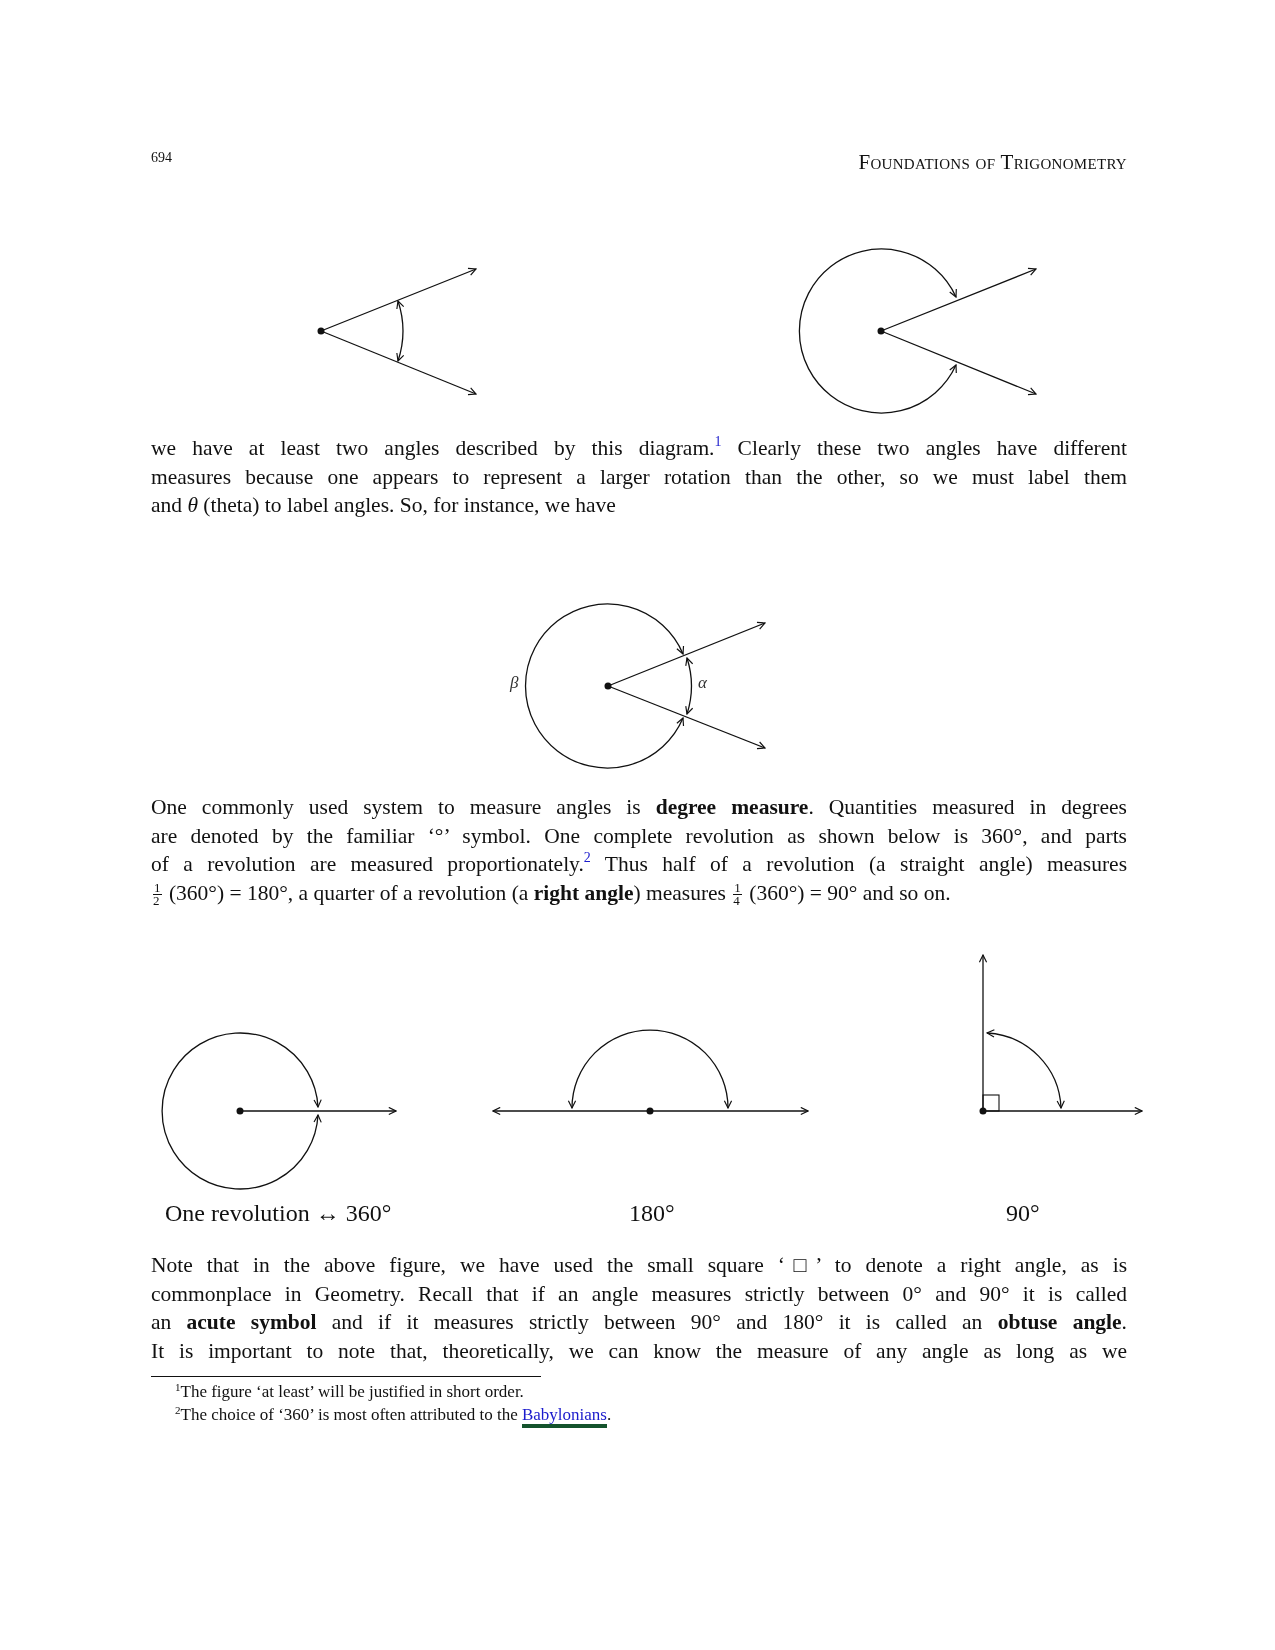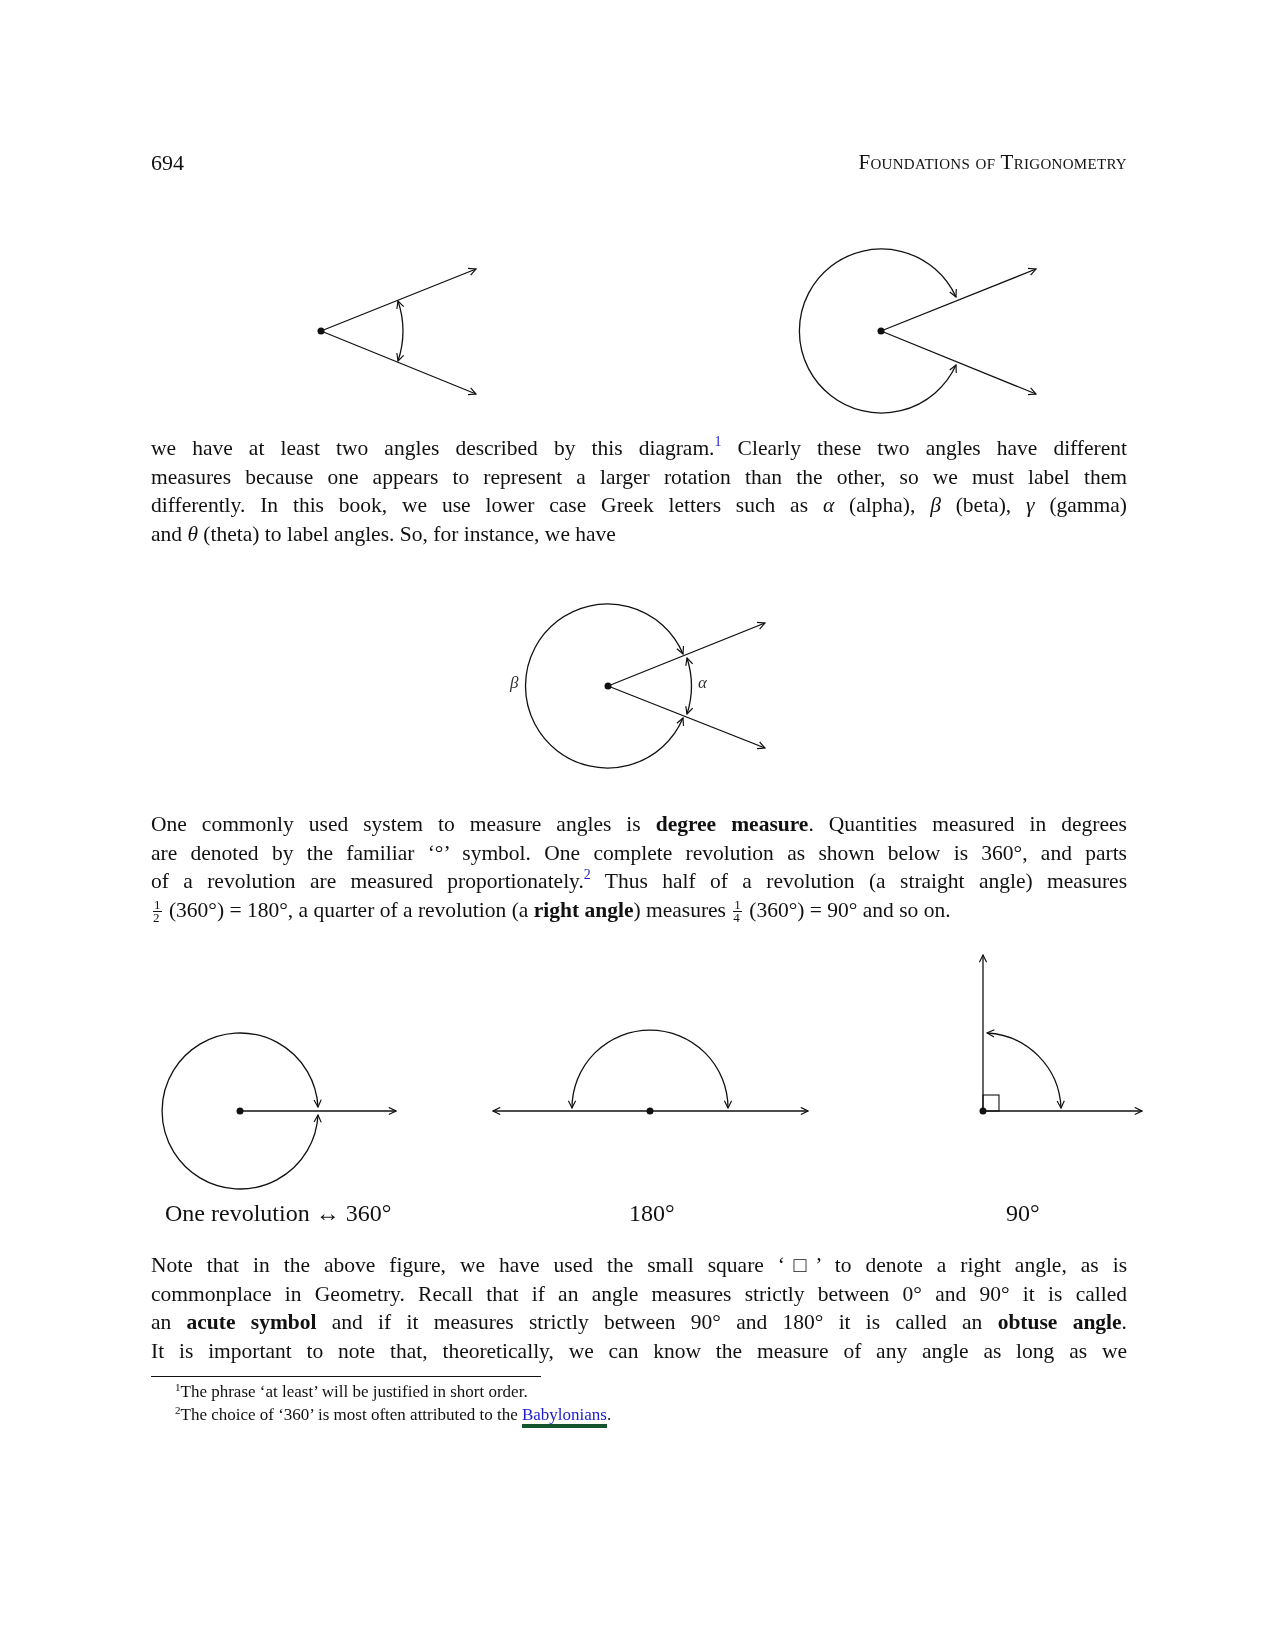--- a/index.html
+++ b/index.html
@@ -1,19 +1,19 @@
 <!DOCTYPE html>
 <html><head>
 <meta charset="utf-8">
 <style>
   html, body { margin: 0; padding: 0; background: #ffffff; }
   body { width: 1275px; height: 1650px; position: relative; overflow: hidden;
          font-family: "Liberation Serif", "DejaVu Serif", serif; color: #111; }
   .abs { position: absolute; }
-  .header-num { left: 151px; top: 150px; font-size: 22px; }
+  .header-num { left: 151px; top: 150px; font-size: 14px; }
   .header-title { right: 148px; top: 150px; font-size: 21px; font-variant: small-caps; letter-spacing: 0.3px; }
   .para { position: absolute; left: 151px; width: 976px; font-size: 21.5px; line-height: 28.5px;
           text-align: justify; text-align-last: left; }
   .para .line { display: block; text-align: justify; text-align-last: justify; white-space: nowrap; }
   .para .line.last { text-align-last: left; }
   .fn-ref { color: #1a1acc; font-size: 14px; vertical-align: 9px; line-height: 0; }
   b { font-weight: bold; }
   i { font-style: italic; }
   .frac { display: inline-block; vertical-align: middle; text-align: center; font-size: 13px; line-height: 12px; margin: 0 2px; }
   .frac span { display: block; }
@@ -81,37 +81,36 @@
     <circle cx="983" cy="1111" r="3.5" fill="#111"></circle>
   </g>
 </svg>
 
 <div class="abs" style="left:510px; top:673px; font-size:17px; font-style:italic; color:#333;">β</div>
 <div class="abs" style="left:698px; top:673px; font-size:17px; font-style:italic; color:#333;">α</div>
 
 <div class="para" style="top:434px;">
   <span class="line"><span>we have at least two angles described by this diagram.</span><a class="fn-ref">1</a><span> Clearly these two angles have different</span></span>
   <span class="line">measures because one appears to represent a larger rotation than the other, so we must label them</span>
-  <span class="line"><span>differently. In this book, we use lower case Greek letters such as </span><i>α</i><span> (alpha), </span><i>β</i><span> (beta), </span><i>γ</i><span> (gamma)</span></span>
   <span class="line last"><span>and </span><i>θ</i><span> (theta) to label angles. So, for instance, we have</span></span>
 </div>
 
-<div class="para" style="top:793px;margin-top:17px;">
+<div class="para" style="top:793px;">
   <span class="line"><span>One commonly used system to measure angles is </span><b>degree measure</b><span>. Quantities measured in degrees</span></span>
   <span class="line">are denoted by the familiar ‘°’ symbol. One complete revolution as shown below is 360°, and parts</span>
   <span class="line"><span>of a revolution are measured proportionately.</span><a class="fn-ref">2</a><span> Thus half of a revolution (a straight angle) measures</span></span>
   <span class="line last"><span class="frac"><span class="num">1</span><span>2</span></span><span> (360°) = 180°, a quarter of a revolution (a </span><b>right angle</b><span>) measures </span><span class="frac"><span class="num">1</span><span>4</span></span><span> (360°) = 90° and so on.</span></span>
 </div>
 
 <div class="abs caption" style="left:165px; top:1200px;">One revolution ↔ 360°</div>
 <div class="abs caption" style="left:629px; top:1200px;">180°</div>
 <div class="abs caption" style="left:1006px; top:1200px;">90°</div>
 
 <div class="para" style="top:1251px;">
   <span class="line">Note that in the above figure, we have used the small square ‘□’ to denote a right angle, as is</span>
   <span class="line">commonplace in Geometry. Recall that if an angle measures strictly between 0° and 90° it is called</span>
   <span class="line"><span>an </span><b>acute symbol</b><span> and if it measures strictly between 90° and 180° it is called an </span><b>obtuse angle</b><span>.</span></span>
   <span class="line">It is important to note that, theoretically, we can know the measure of any angle as long as we</span>
 </div>
 
 <div class="abs fn-rule"></div>
-<div class="abs footnote" style="top:1381px;"><sup>1</sup><span>The phrase ‘at least’ will be justified in short order.</span></div>
+<div class="abs footnote" style="top:1381px;"><sup>1</sup><span>The figure ‘at least’ will be justified in short order.</span></div>
 <div class="abs footnote" style="top:1404px;"><sup>2</sup><span>The choice of ‘360’ is most often attributed to the </span><a class="link">Babylonians</a><span>.</span></div>
 
 </body></html>

